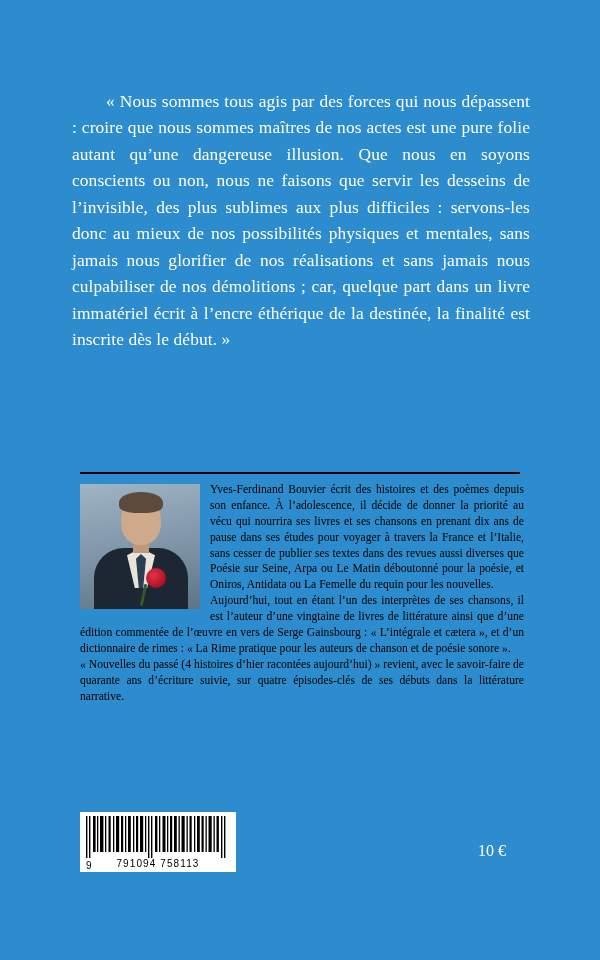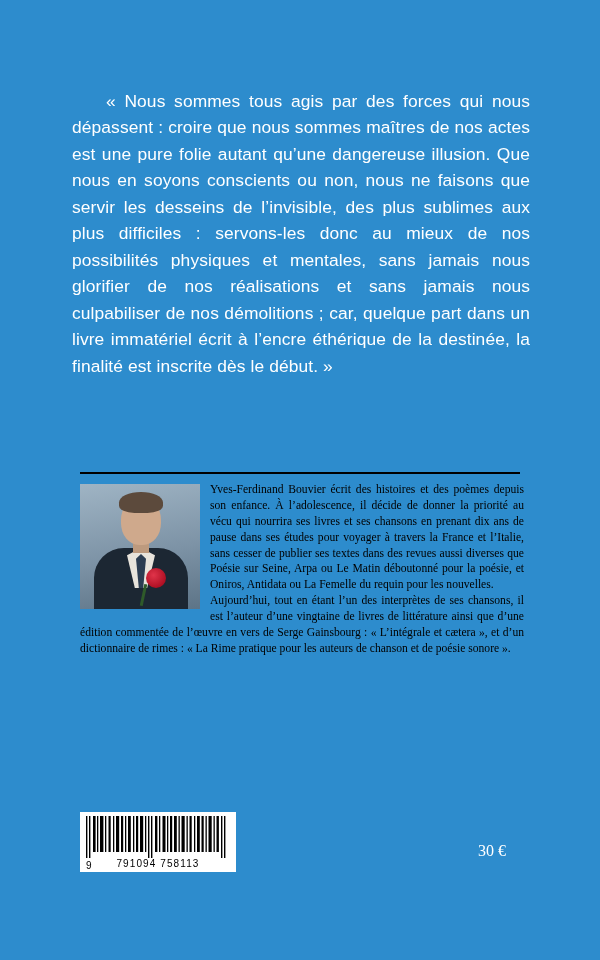--- a/index.html
+++ b/index.html
@@ -21,21 +21,21 @@
     overflow: hidden;
   }
 
   
   .quote {
     position: absolute;
     left: 72px;
     top: 88px;
     width: 458px;
     color: #ffffff;
-    font-family: Liberation Sans, sans-serif;
+    font-family: Liberation Serif, serif;
     font-size: 17.4px;
     line-height: 1.52;
     text-align: justify;
     text-indent: 34px;
     letter-spacing: 0.1px;
   }
 
   
   .rule {
     position: absolute;
@@ -209,20 +209,21 @@
       <div class="p-shirt"></div>
       <div class="p-tie"></div>
       <div class="p-neck"></div>
       <div class="p-head"></div>
       <div class="p-hair"></div>
       <div class="p-stem"></div>
       <div class="p-rose"></div>
     </div>
     <p>Yves-Ferdinand Bouvier écrit des histoires et des poèmes depuis son enfance. À l’adolescence, il décide de donner la priorité au vécu qui nourrira ses livres et ses chansons en prenant dix ans de pause dans ses études pour voyager à travers la France et l’Italie, sans cesser de publier ses textes dans des revues aussi diverses que Poésie sur Seine, Arpa ou Le Matin déboutonné pour la poésie, et Oniros, Antidata ou La Femelle du requin pour les nouvelles.</p>
     <p>Aujourd’hui, tout en étant l’un des interprètes de ses chansons, il est l’auteur d’une vingtaine de livres de littérature ainsi que d’une édition commentée de l’œuvre en vers de Serge Gainsbourg : « L’intégrale et cætera », et d’un dictionnaire de rimes : « La Rime pratique pour les auteurs de chanson et de poésie sonore ».</p>
+    <p>« Nouvelles du passé (4 histoires d’hier racontées aujourd’hui) » revient, avec le savoir-faire de quarante ans d’écriture suivie, sur quatre épisodes-clés de ses débuts dans la littérature narrative.</p>
   </div>
 
   <div class="barcode-area">
     <svg class="bars" viewBox="0 0 148 42" preserveAspectRatio="none">
       <g fill="#000000">
         <rect x="2" y="0" width="1.4" height="42"></rect>
         <rect x="5" y="0" width="1.4" height="42"></rect>
         <rect x="9" y="0" width="2.6" height="36"></rect>
         <rect x="13" y="0" width="1.3" height="36"></rect>
         <rect x="16" y="0" width="3.4" height="36"></rect>
@@ -257,15 +258,15 @@
         <rect x="129.5" y="0" width="1.3" height="36"></rect>
         <rect x="132.5" y="0" width="2.4" height="36"></rect>
         <rect x="137" y="0" width="1.4" height="42"></rect>
         <rect x="140" y="0" width="1.4" height="42"></rect>
       </g>
     </svg>
     <div class="isbn-digits">791094 758113</div>
     <div class="isbn-lead">9</div>
   </div>
 
-  <div class="price">30 €</div>
+  <div class="price">10 €</div>
 
 </div>
 
 </body></html>

